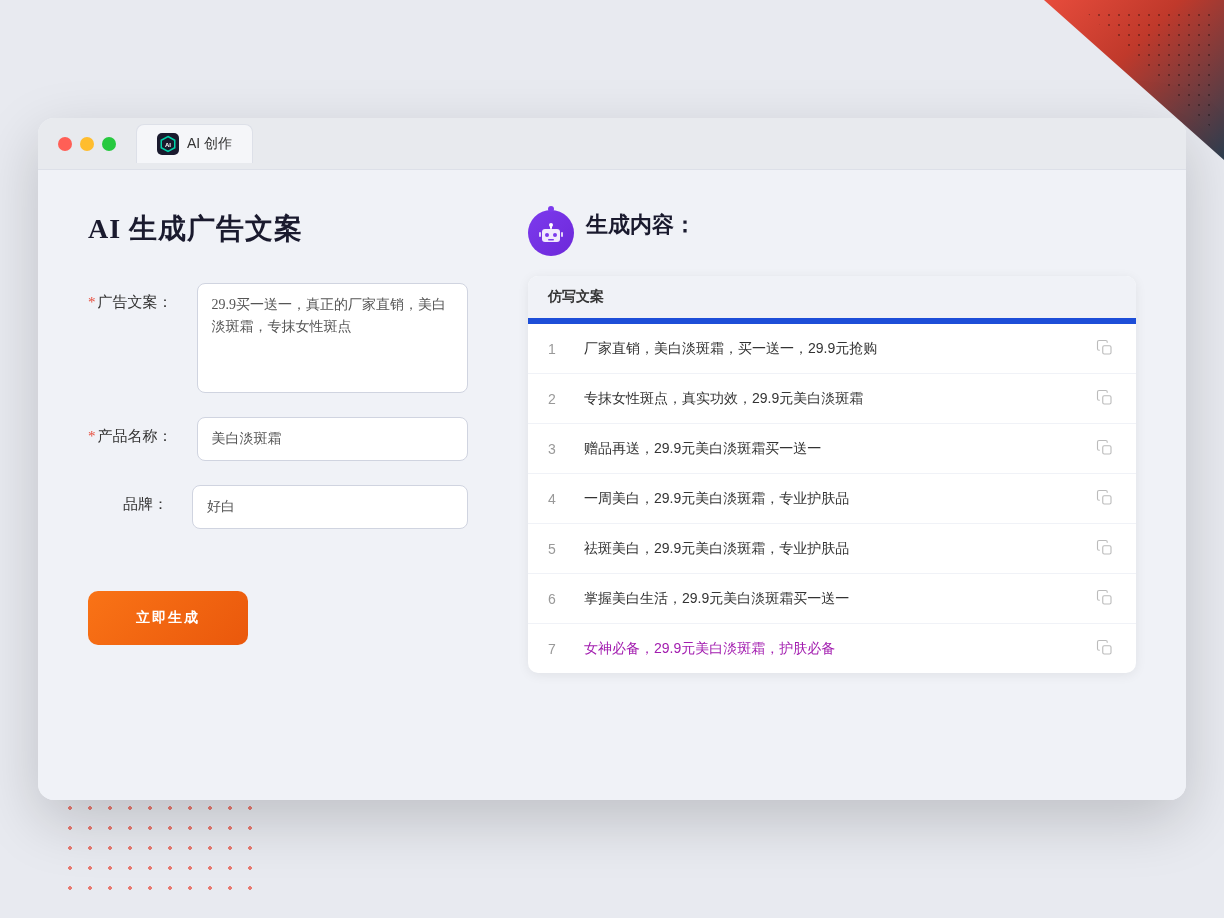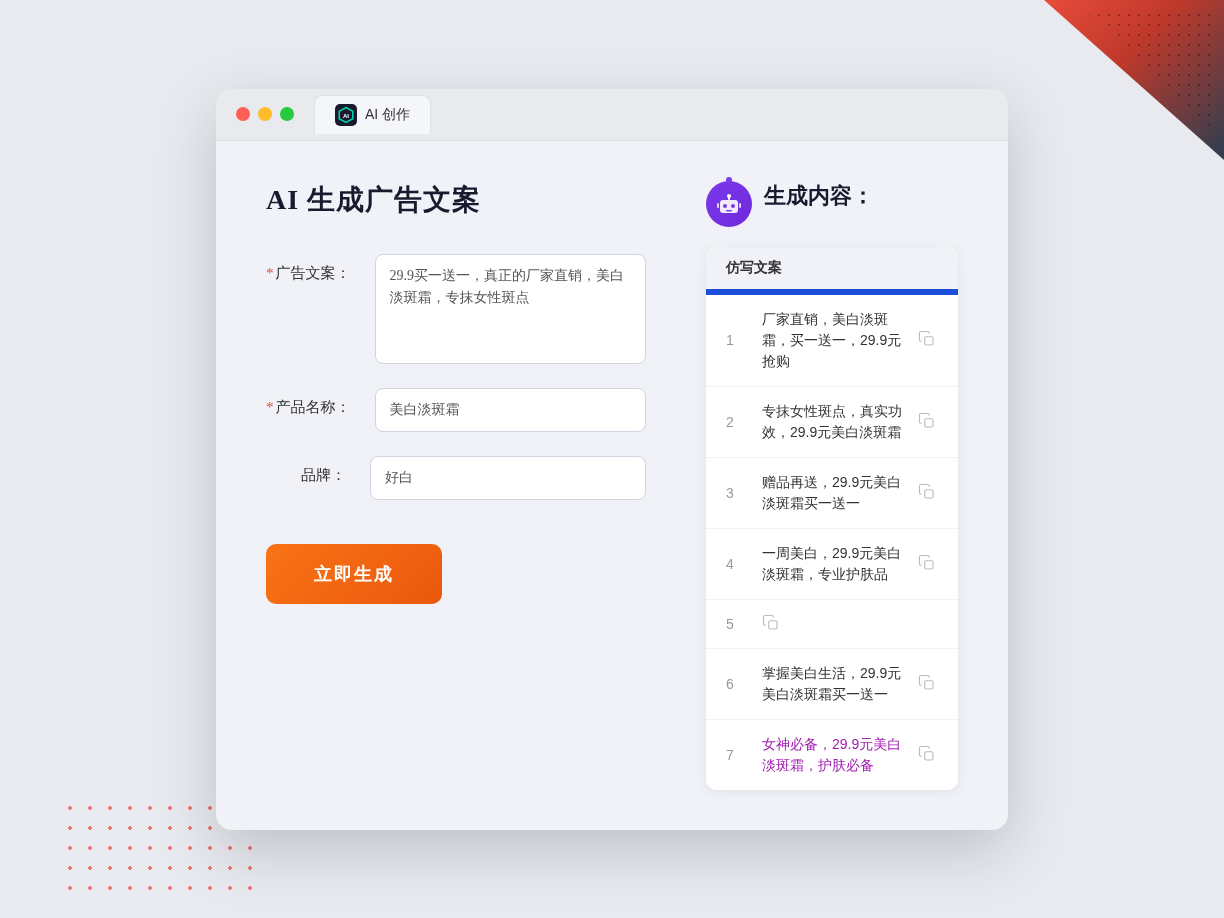--- a/index.html
+++ b/index.html
@@ -41,21 +41,21 @@
       background-image: radial-gradient(circle, #e74c3c 2px, transparent 2px);
       background-size: 20px 20px;
       z-index: 0;
       opacity: 0.7;
     }
 
     
     .browser-window {
       position: relative;
       z-index: 2;
-      width: 792px;
+      width: 1148px;
       min-height: 680px;
       background: #f0f2f7;
       border-radius: 16px;
       box-shadow: 0 20px 60px rgba(0,0,0,0.18);
       overflow: hidden;
     }
 
     
     .title-bar {
       background: #e8eaee;
@@ -157,27 +157,27 @@
     }
     textarea.form-input {
       height: 110px;
       line-height: 1.6;
     }
     input.form-input {
       height: 44px;
     }
 
     .generate-btn {
-      margin-top: 20px;
+      margin-top: 38px;
       background: linear-gradient(135deg, #f97316, #ea580c);
       color: #fff;
       border: none;
       border-radius: 10px;
       padding: 18px 48px;
-      font-size: 18px;
+      font-size: 14px;
       font-weight: 600;
       cursor: pointer;
       letter-spacing: 2px;
       font-family: inherit;
     }
 
     
     .right-panel {
       flex: 1;
     }
@@ -369,20 +369,21 @@
             <div class="result-item">
               <span class="result-num">4</span>
               <span class="result-text">一周美白，29.9元美白淡斑霜，专业护肤品</span>
               <span class="copy-icon"><svg viewBox="0 0 24 24" fill="none" stroke="currentColor" stroke-width="1.5">
       <rect x="9" y="9" width="11" height="11" rx="2" ry="2"></rect>
       <path d="M5 15H4a2 2 0 0 1-2-2V4a2 2 0 0 1 2-2h9a2 2 0 0 1 2 2v1"></path>
     </svg></span>
             </div>
             <div class="result-item">
               <span class="result-num">5</span>
+              <span class="result-text">祛斑美白，29.9元美白淡斑霜，专业护肤品</span>
               <span class="copy-icon"><svg viewBox="0 0 24 24" fill="none" stroke="currentColor" stroke-width="1.5">
       <rect x="9" y="9" width="11" height="11" rx="2" ry="2"></rect>
       <path d="M5 15H4a2 2 0 0 1-2-2V4a2 2 0 0 1 2-2h9a2 2 0 0 1 2 2v1"></path>
     </svg></span>
             </div>
             <div class="result-item">
               <span class="result-num">6</span>
               <span class="result-text">掌握美白生活，29.9元美白淡斑霜买一送一</span>
               <span class="copy-icon"><svg viewBox="0 0 24 24" fill="none" stroke="currentColor" stroke-width="1.5">
       <rect x="9" y="9" width="11" height="11" rx="2" ry="2"></rect>

